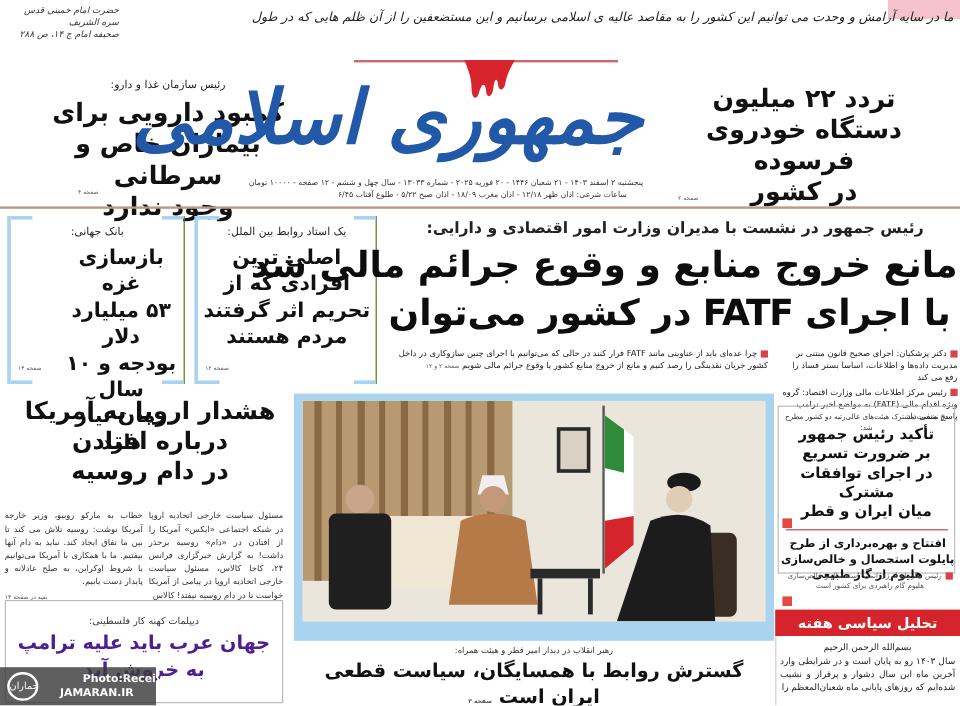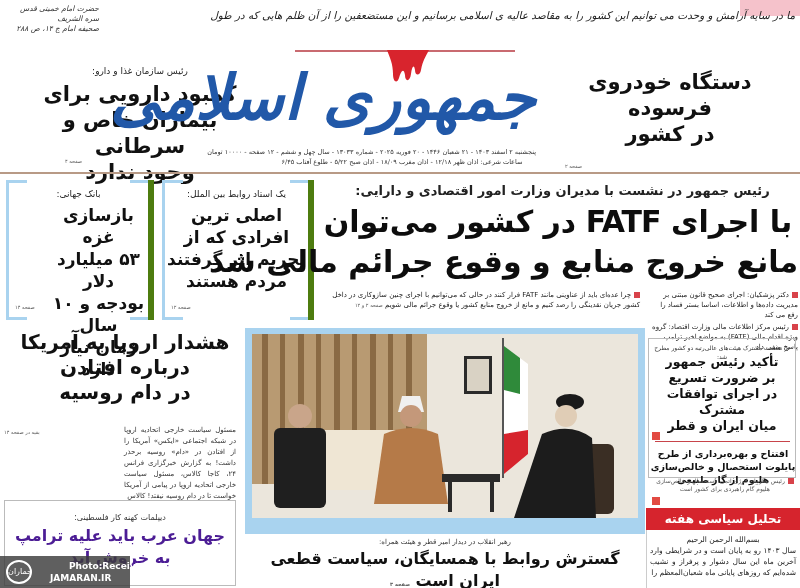--- a/index.html
+++ b/index.html
@@ -21,21 +21,21 @@
 
   
   .kicker { font-size: 9px; line-height: 12px; direction: rtl; text-align: center; color: #222; }
   .head-lg { font-weight: bold; font-size: 21px; line-height: 26px; direction: rtl; text-align: center; color: #111; }
   .page-ref { font-size: 5px; color: #555; }
 
   .left-top { top: 65px; left: 20px; width: 240px; }
   .right-top { top: 65px; left: 555px; width: 230px; }
 
   
-  .bracket-box { border-left: 3px solid #a9d3ef; border-right: 6px solid #4d7c0f; }
+  .bracket-box { border-left: 3px solid #a9d3ef; border-right: 1px solid #4d7c0f; }
   .br-corner { position: absolute; width: 18px; height: 3px; background: #a9d3ef; }
   .box1 { top: 180px; left: 6px; width: 148px; height: 140px; }
   .box2 { top: 180px; left: 162px; width: 152px; height: 140px; }
   .box-head { font-weight: bold; font-size: 17px; line-height: 22px; direction: rtl; text-align: center; color: #111; }
 
   
   .main-kicker { top: 182px; left: 330px; width: 465px; font-size: 13px; line-height: 18px; direction: rtl; text-align: center; font-weight: bold; color: #222; }
   .main-head { top: 202px; left: 318px; width: 480px; font-family: "DejaVu Sans", sans-serif; font-weight: bold; font-size: 30px; line-height: 40px; direction: rtl; text-align: center; color: #0d0d0d; white-space: nowrap; letter-spacing: -1px; }
   .sub-bullet { font-size: 7px; line-height: 10px; direction: rtl; text-align: right; color: #222; }
   .sub1 { top: 290px; left: 330px; width: 310px; }
@@ -100,20 +100,21 @@
 <svg class="abs blood" viewBox="0 0 46 40">
   <path d="M2 2 H44 C40 10 38 12 36 22 C35 28 30 28 30 22 C29 16 27 18 26 26 C25 34 20 34 20 27 C19 20 16 22 14 30 C12 36 8 34 8 26 C8 16 5 10 2 2 Z" fill="#d8242d"></path>
 </svg>
 <div class="abs date-line">
   <div>پنجشنبه ۲ اسفند ۱۴۰۳ - ۲۱ شعبان ۱۴۴۶ - ۲۰ فوریه ۲۰۲۵ - شماره ۱۳۰۳۳ - سال چهل و ششم - ۱۲ صفحه - ۱۰۰۰۰ تومان</div>
   <div>ساعات شرعی: اذان ظهر ۱۲/۱۸ - اذان مغرب ۱۸/۰۹ - اذان صبح ۵/۲۲ - طلوع آفتاب ۶/۴۵</div>
 </div>
 
 <div class="abs right-top">
   <div class="head-lg" style="margin-top:4px;">
+    <div>تردد ۲۲ میلیون</div>
     <div>دستگاه خودروی فرسوده</div>
     <div>در کشور</div>
   </div>
   <div class="page-ref" style="position:absolute; left:10px; top:98px;">صفحه ۲</div>
 </div>
 
 <div class="abs rule-top"></div>
 
 <div class="abs box1 bracket-box">
   <span class="br-corner" style="top:0;left:0;"></span>
@@ -140,22 +141,22 @@
     <div>اصلی ترین</div>
     <div>افرادی که از</div>
     <div>تحریم اثر گرفتند</div>
     <div>مردم هستند</div>
   </div>
   <div class="page-ref" style="position:absolute; left:6px; bottom:10px;">صفحه ۱۲</div>
 </div>
 
 <div class="abs main-kicker">رئیس جمهور در نشست با مدیران وزارت امور اقتصادی و دارایی:</div>
 <div class="abs main-head">
+  <div>مانع خروج منابع و وقوع جرائم مالی شد</div>
   <div>با اجرای FATF در کشور می‌توان</div>
-  <div>مانع خروج منابع و وقوع جرائم مالی شد</div>
 </div>
 <div class="abs sub-bullet sub1">
   <span class="sq"></span><span>چرا عده‌ای باید از عناوینی مانند FATF فرار کنند در حالی که می‌توانیم با اجرای چنین سازوکاری در داخل کشور جریان نقدینگی را رصد کنیم و مانع از خروج منابع کشور یا وقوع جرائم مالی شویم</span>
   <span class="page-ref">صفحه ۲ و ۱۲</span>
 </div>
 <div class="abs sub-bullet sub2">
   <span class="sq"></span><span>دکتر پزشکیان: اجرای صحیح قانون مبتنی بر مدیریت داده‌ها و اطلاعات، اساسا بستر فساد را رفع می کند</span>
 </div>
 <div class="abs sub-bullet sub3">
   <span class="sq"></span><span>رئیس مرکز اطلاعات مالی وزارت اقتصاد: گروه ویژه اقدام مالی (FATF) به مواضع اخیر ترامپ پاسخ منفی داد</span>
@@ -213,20 +214,21 @@
   <span class="page-ref">صفحه ۳</span>
 </div>
 
 <div class="abs europe-head">
   <div>هشدار اروپا به آمریکا</div>
   <div>درباره افتادن</div>
   <div>در دام روسیه</div>
 </div>
 <div class="abs col-text col-a">مسئول سیاست خارجی اتحادیه اروپا در شبکه اجتماعی «ایکس» آمریکا را از افتادن در «دام» روسیه برحذر داشت! به گزارش خبرگزاری فرانس ۲۴، کاجا کالاس، مسئول سیاست خارجی اتحادیه اروپا در پیامی از آمریکا خواست تا در دام روسیه نیفتد! کالاس</div>
 <div class="abs col-text col-b">
+  <span>خطاب به مارکو روبیو، وزیر خارجه آمریکا نوشت: روسیه تلاش می کند تا بین ما نفاق ایجاد کند. نباید به دام آنها بیفتیم. ما با همکاری با آمریکا می‌توانیم با شروط اوکراین، به صلح عادلانه و پایدار دست یابیم.</span>
   <div class="page-ref" style="text-align:left; margin-top:2px;">بقیه در صفحه ۱۴</div>
 </div>
 
 <div class="abs diplomat-box"></div>
 <div class="abs dip-kicker">دیپلمات کهنه کار فلسطینی:</div>
 <div class="abs dip-head">جهان عرب باید علیه ترامپ به خروش آید</div>
 
 <div class="abs jamaran">
   <div class="jam-logo">جماران</div>
   <div class="jam-t1">Photo:Received</div>

